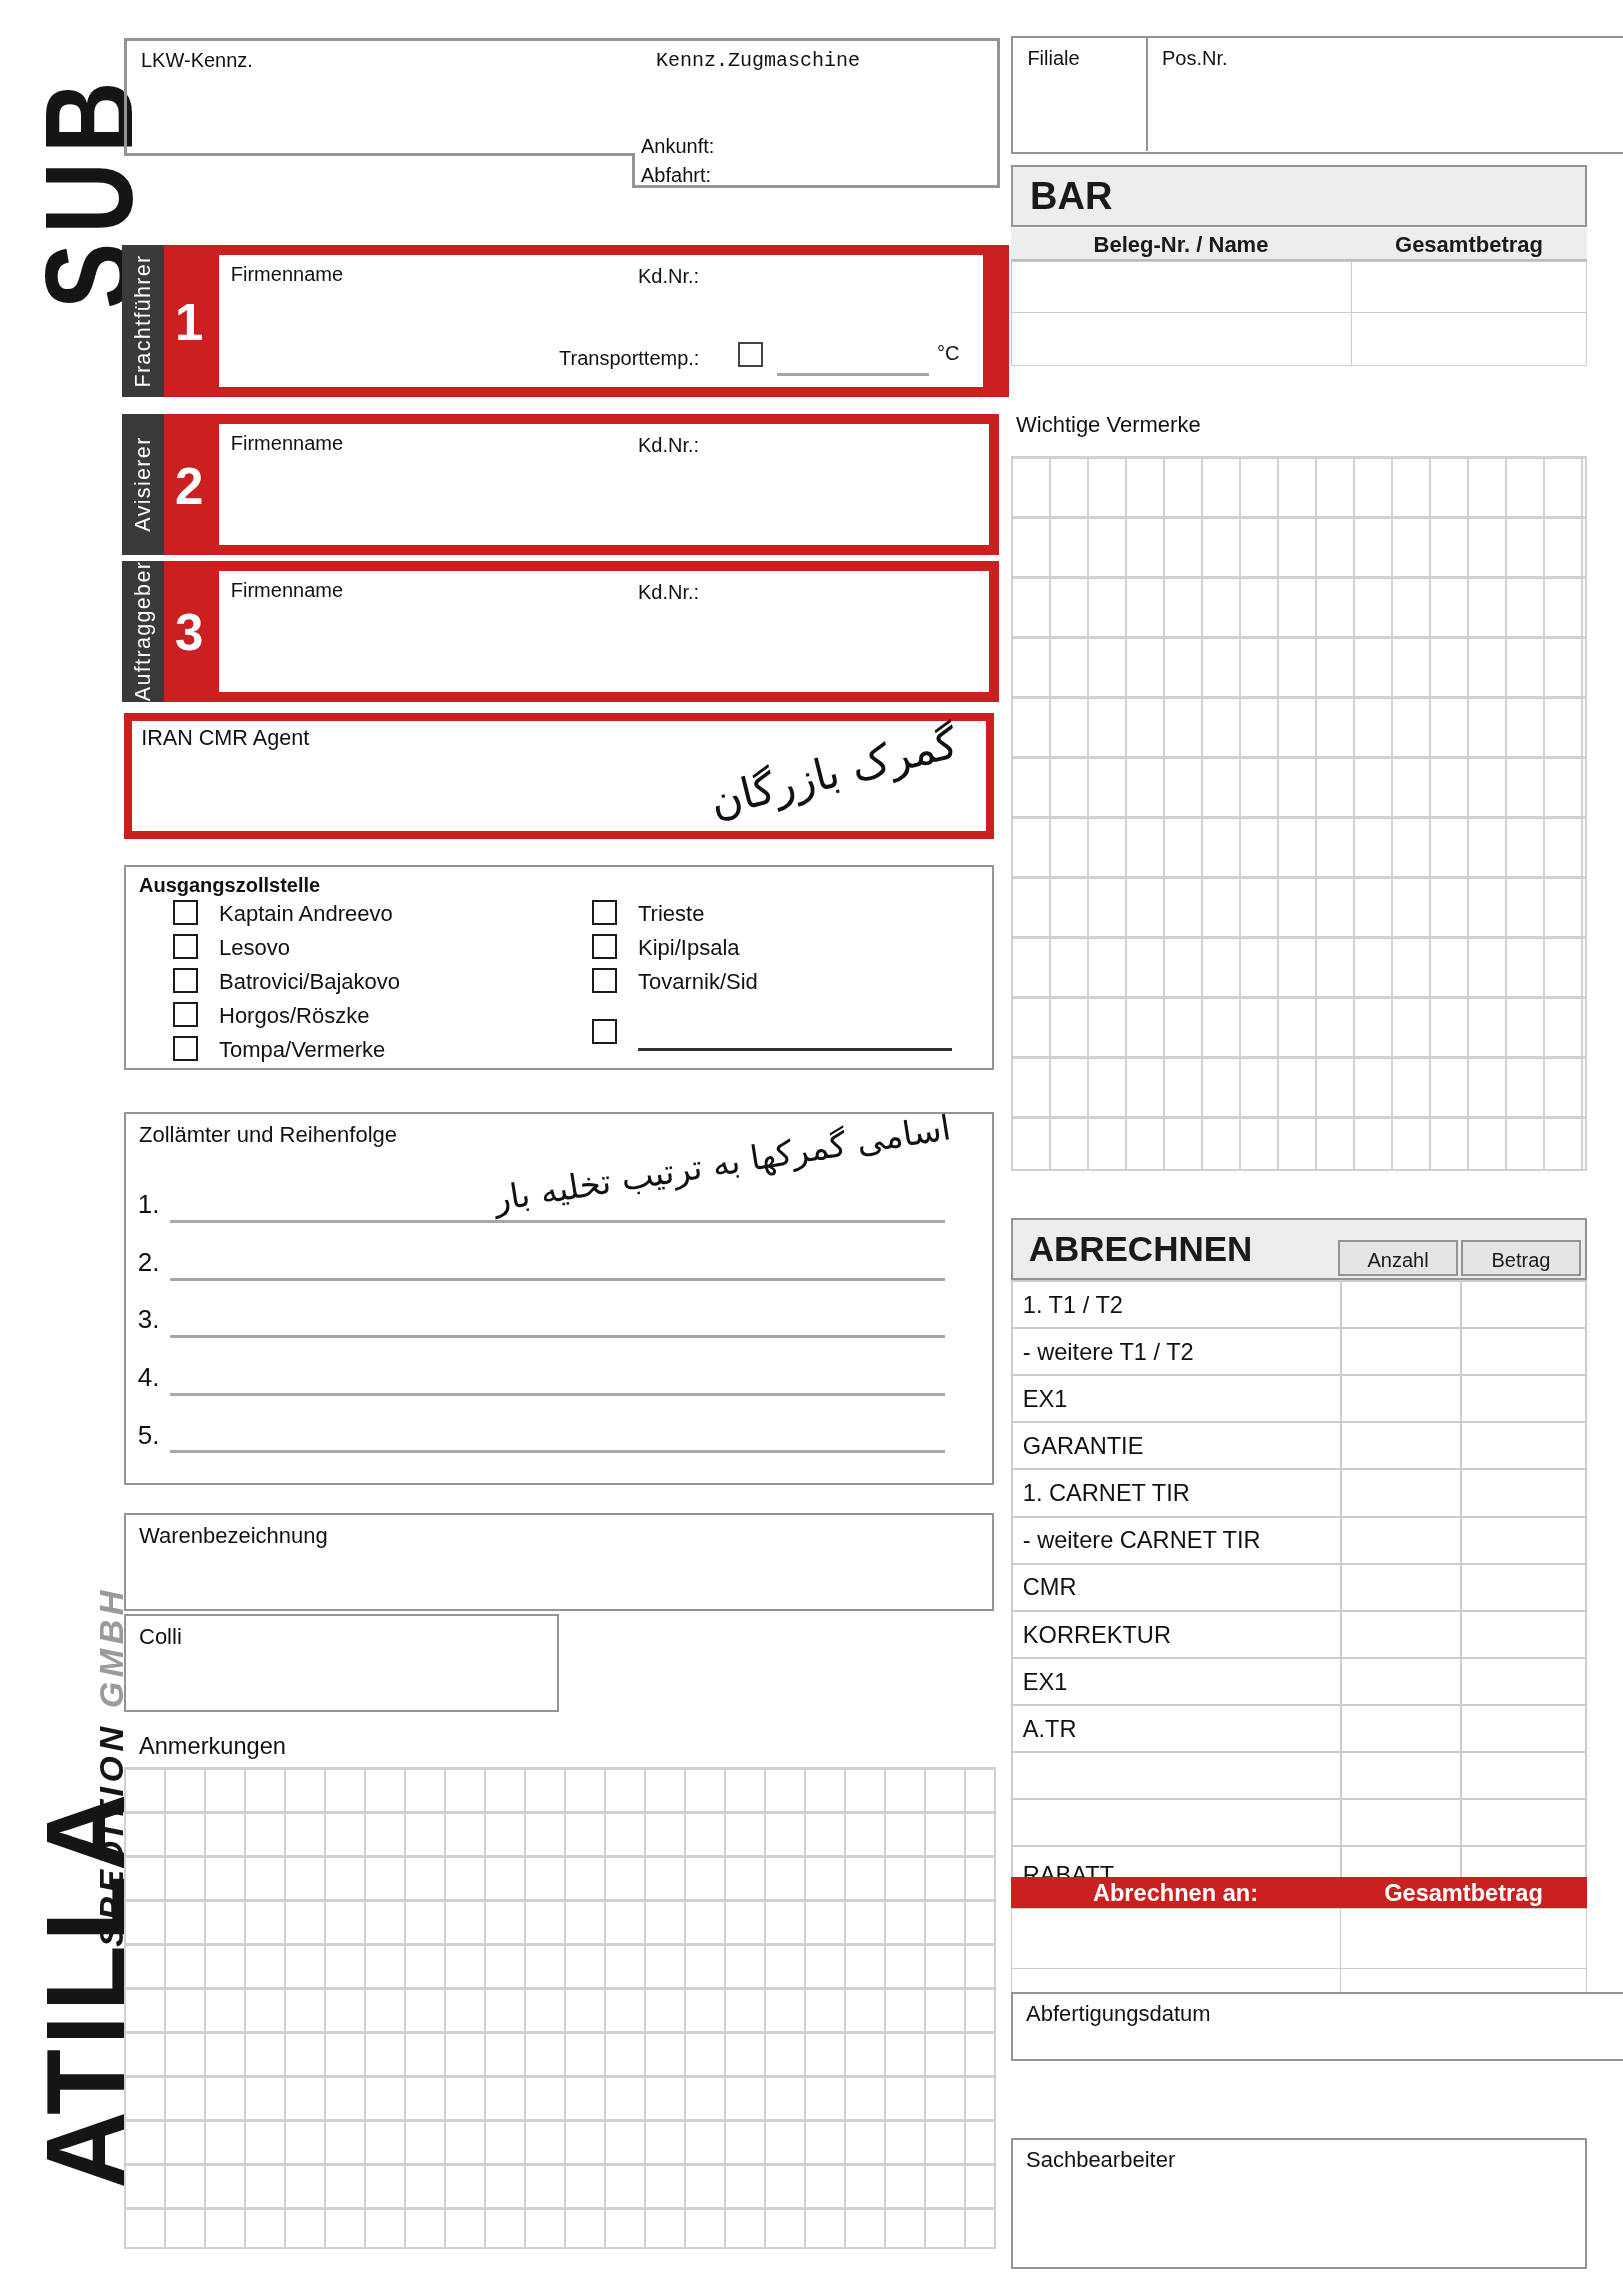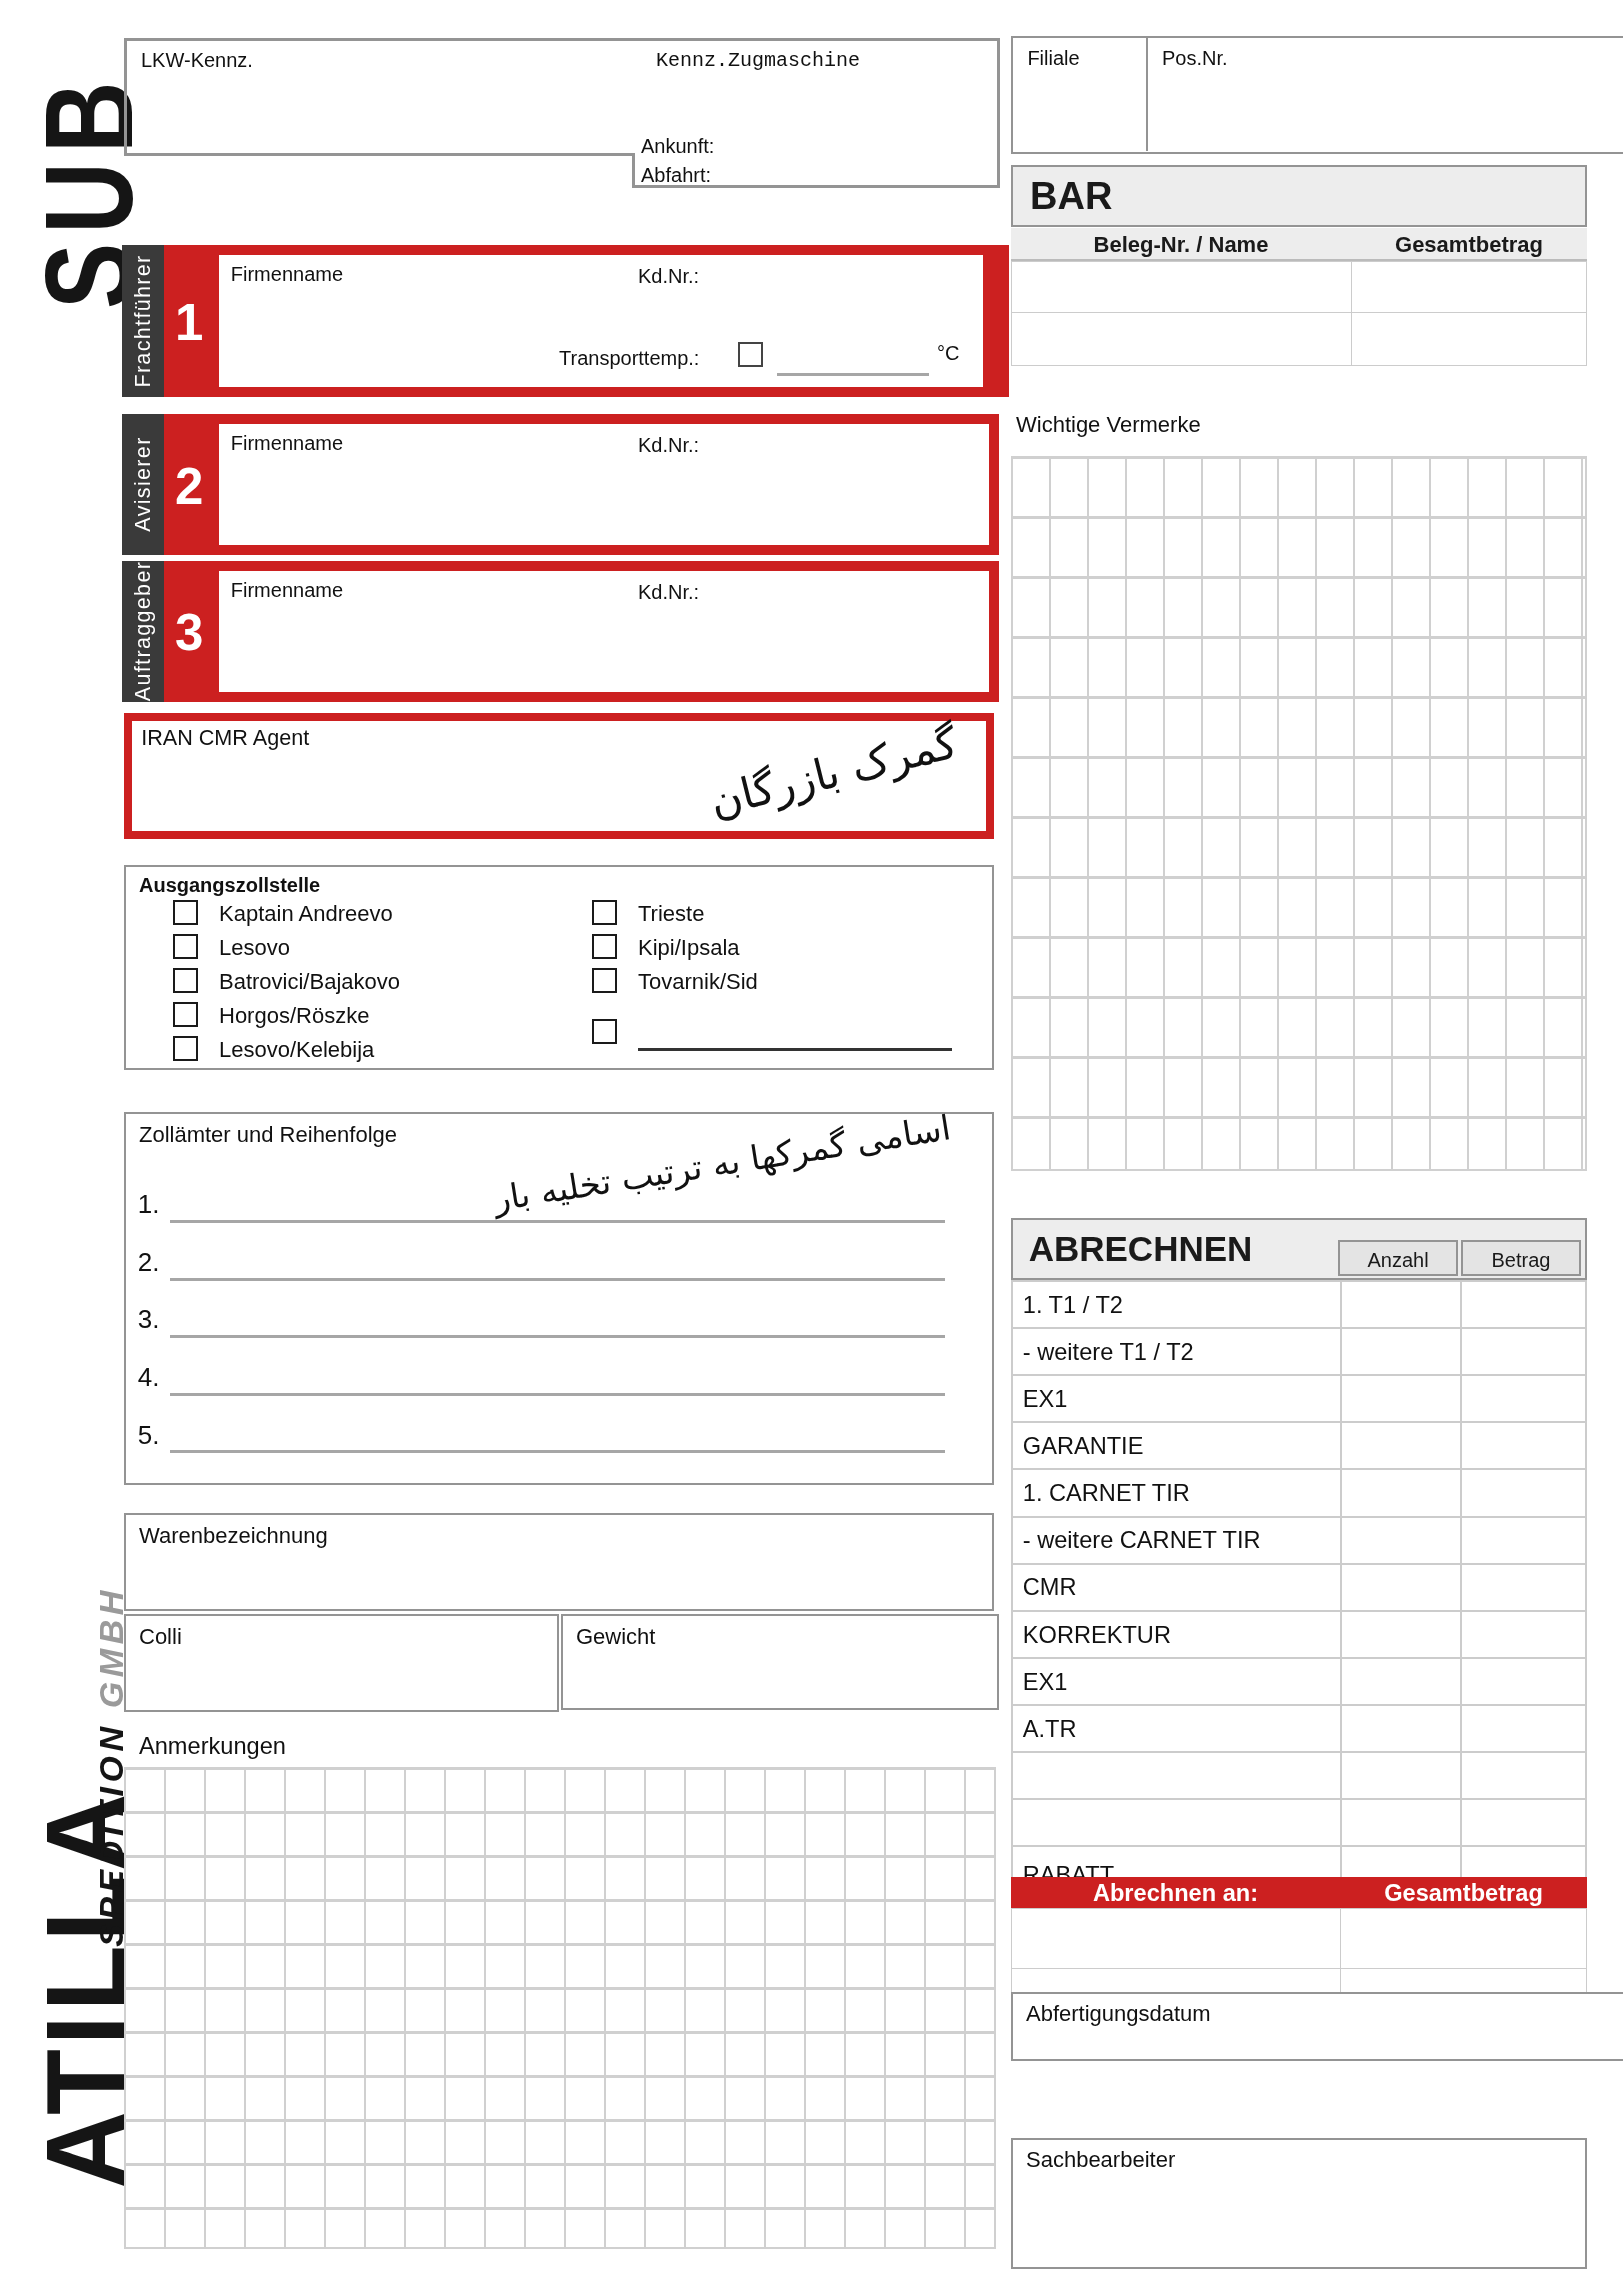--- a/index.html
+++ b/index.html
@@ -121,21 +121,21 @@
 
   <div class="checkbox" style="left:173px;top:900px;"></div>
   <div class="lbl abs" style="left:219px;top:901px;font-size:22px;">Kaptain Andreevo</div>
   <div class="checkbox" style="left:173px;top:934px;"></div>
   <div class="lbl abs" style="left:219px;top:935px;font-size:22px;">Lesovo</div>
   <div class="checkbox" style="left:173px;top:968px;"></div>
   <div class="lbl abs" style="left:219px;top:969px;font-size:22px;">Batrovici/Bajakovo</div>
   <div class="checkbox" style="left:173px;top:1002px;"></div>
   <div class="lbl abs" style="left:219px;top:1003px;font-size:22px;text-align:center;">Horgos/Röszke</div>
   <div class="checkbox" style="left:173px;top:1036px;"></div>
-  <div class="lbl abs" style="left:219px;top:1037px;font-size:22px;">Lesovo/Kelebija</div>
+  <div class="lbl abs" style="left:219px;top:1037px;font-size:22px;">Tompa/Vermerke</div>
 
   <div class="checkbox" style="left:592px;top:900px;"></div>
   <div class="lbl abs" style="left:638px;top:901px;font-size:22px;">Trieste</div>
   <div class="checkbox" style="left:592px;top:934px;"></div>
   <div class="lbl abs" style="left:638px;top:935px;font-size:22px;">Kipi/Ipsala</div>
   <div class="checkbox" style="left:592px;top:968px;"></div>
   <div class="lbl abs" style="left:638px;top:969px;font-size:22px;">Tovarnik/Sid</div>
   <div class="checkbox" style="left:592px;top:1019px;"></div>
   <div class="underline" style="left:638px;top:1048px;width:314px;background:#333;height:2.6px;"></div>
 
@@ -153,23 +153,20 @@
     <div class="underline" style="left:44px;top:279px;width:775px;"></div>
     <div class="rowlabel" style="left:11.8px;top:306px;font-size:26px;">5.</div>
     <div class="underline" style="left:44px;top:336px;width:775px;"></div>
   </div>
 
   <div class="gbox" style="left:124px;top:1513px;width:870px;height:98px;">
     <div class="lbl abs" style="left:13px;top:7.9px;font-size:22px;">Warenbezeichnung</div>
   </div>
   <div class="gbox" style="left:124px;top:1614px;width:435px;height:98px;">
     <div class="lbl abs" style="left:13px;top:7.9px;font-size:22px;">Colli</div>
-  </div>
-  <div class="gbox" style="left:561px;top:1614px;width:438px;height:96px;">
-    <div class="lbl abs" style="left:13px;top:7.9px;font-size:22px;">Gewicht</div>
   </div>
 
   <div class="lbl abs" style="left:139px;top:1733px;font-size:23.6px;">Anmerkungen</div>
   <div class="grid" style="left:124px;top:1767px;width:872px;height:482px;
               background-image:
                 repeating-linear-gradient(to bottom, #d0d0d0 0 2.6px, transparent 2.6px 44px),
                 repeating-linear-gradient(to right, #d0d0d0 0 2px, transparent 2px 40px);
               border-right:2px solid #d0d0d0;border-bottom:2.6px solid #d0d0d0;box-sizing:border-box;"></div>
 
   <div class="lbl abs" style="left:1016px;top:412px;font-size:22px;">Wichtige Vermerke</div>

